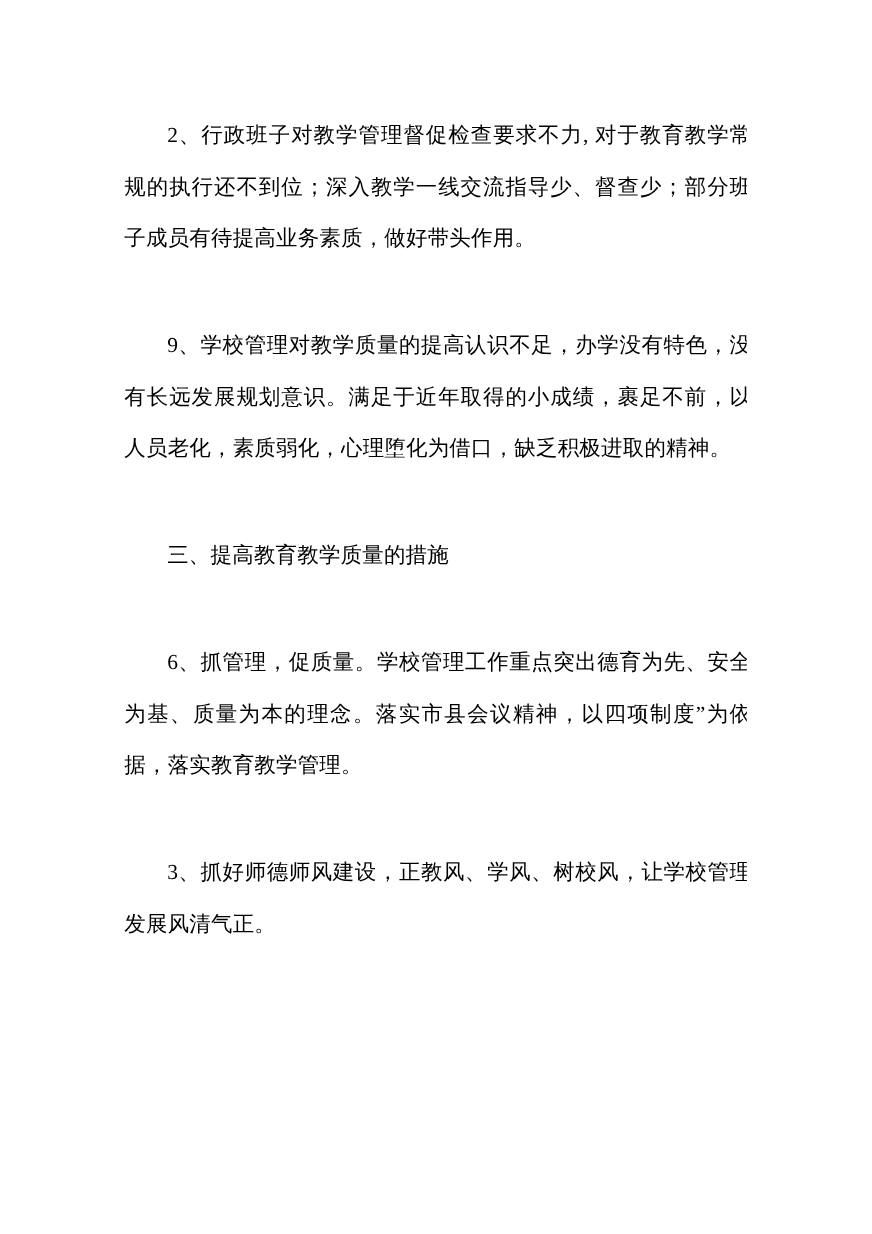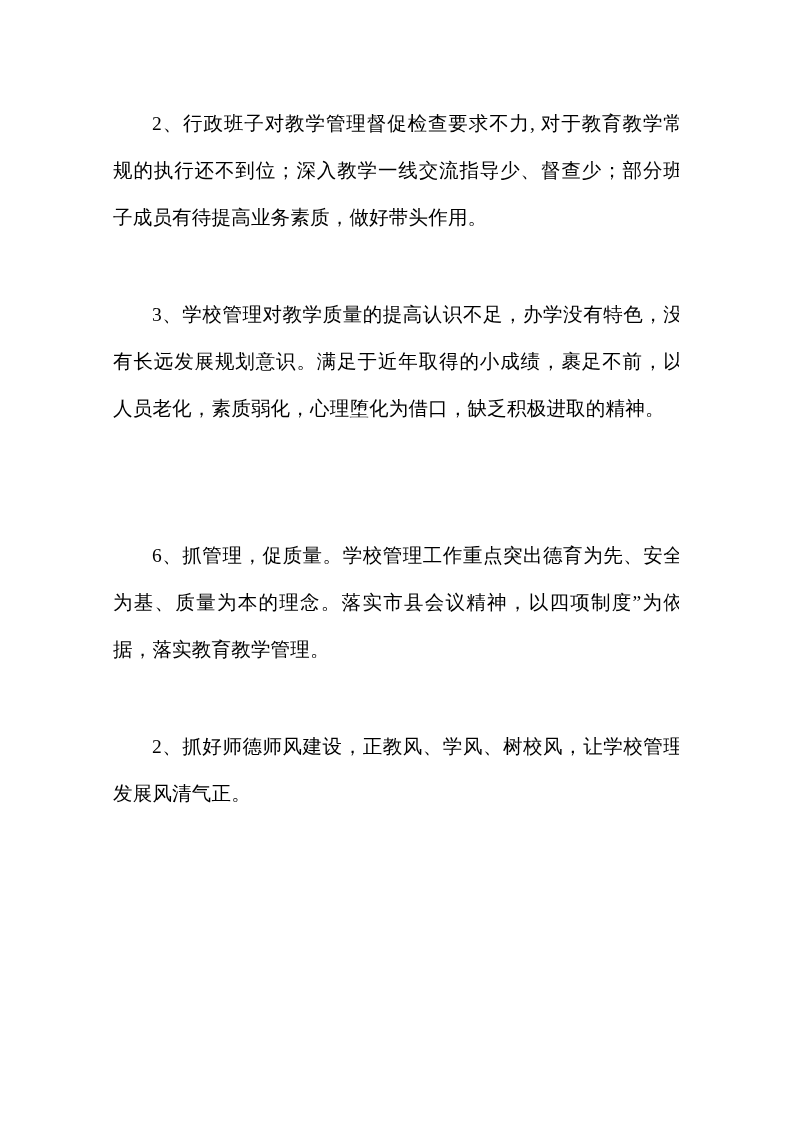--- a/index.html
+++ b/index.html
@@ -46,32 +46,33 @@
 
 <div class="page">
   <div class="content">
 
     <div class="spacer-top"></div>
 
     <p class="para indent">2、行政班子对教学管理督促检查要求不力, 对于教育教学常规的执行还不到位；深入教学一线交流指导少、督查少；部分班子成员有待提高业务素质，做好带头作用。</p>
 
     <div class="gap-md"></div>
 
-    <p class="para indent">3、学校管理对教学质量的提高认识不足，办学没有特色，没有长远发展规划意识。满足于近年取得的小成绩，裹足不前，以人员老化，素质弱化，心理堕化为借口，缺乏积极进取的精神。</p>
+    <p class="para indent">9、学校管理对教学质量的提高认识不足，办学没有特色，没有长远发展规划意识。满足于近年取得的小成绩，裹足不前，以人员老化，素质弱化，心理堕化为借口，缺乏积极进取的精神。</p>
 
     <div class="gap-md"></div>
 
+    <p class="para indent">三、提高教育教学质量的措施</p>
 
     <div class="gap-md"></div>
 
     <p class="para indent">6、抓管理，促质量。学校管理工作重点突出德育为先、安全为基、质量为本的理念。落实市县会议精神，以四项制度”为依据，落实教育教学管理。</p>
 
     <div class="gap-md"></div>
 
-    <p class="para indent">2、抓好师德师风建设，正教风、学风、树校风，让学校管理发展风清气正。</p>
+    <p class="para indent">3、抓好师德师风建设，正教风、学风、树校风，让学校管理发展风清气正。</p>
 
     <div class="gap-md"></div>
 
 
     <div class="gap-md"></div>
 
   </div>
 </div>
 
 </body></html>

